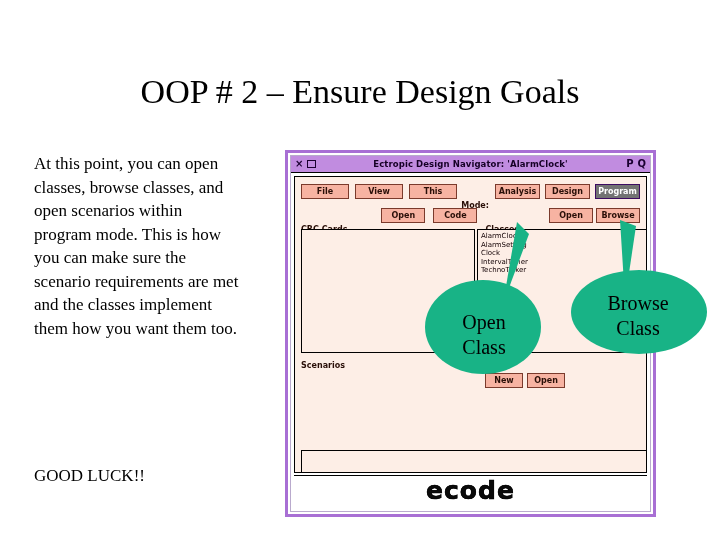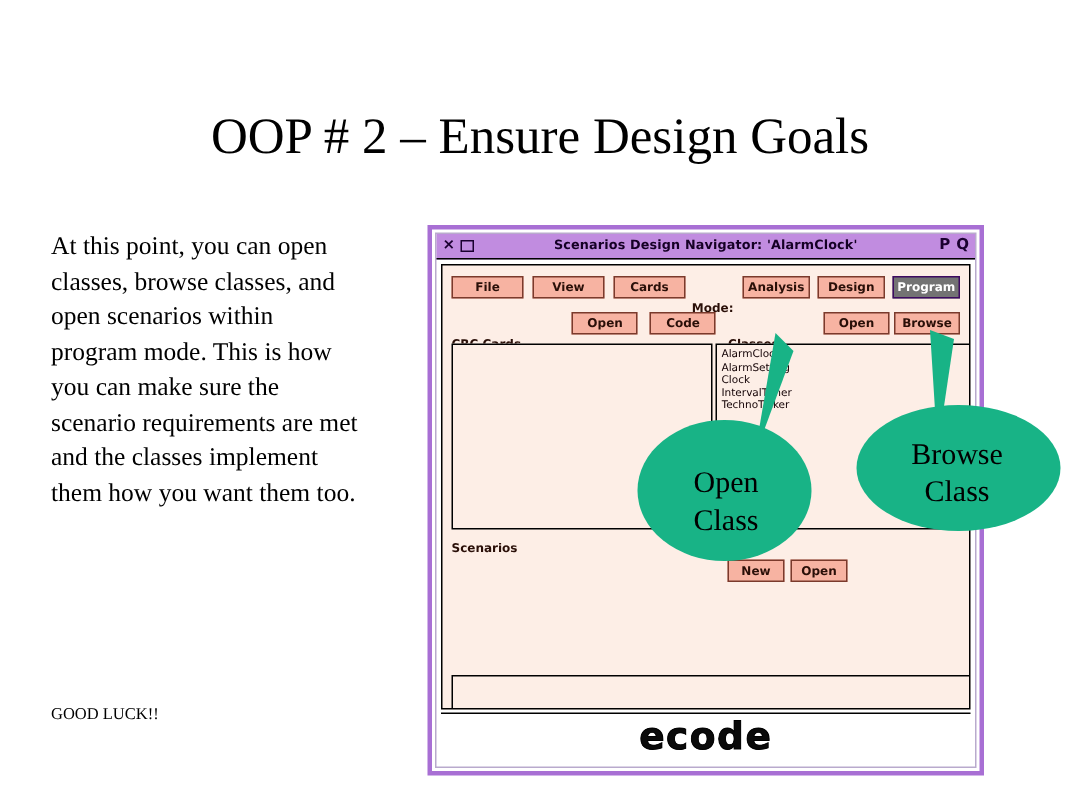--- a/index.html
+++ b/index.html
@@ -40,21 +40,21 @@
     font-family: "Liberation Serif", "DejaVu Serif", serif;
     font-size: 17px;
     line-height: 23.5px;
     color: #000000;
   }
   #good-luck {
     position: absolute;
     left: 34px;
     top: 466px;
     font-family: "Liberation Serif", "DejaVu Serif", serif;
-    font-size: 11px;
+    font-size: 17px;
     line-height: 20px;
     color: #000000;
   }
 
   
   #app-shot {
     position: absolute;
     left: 285px;
     top: 150px;
     width: 371px;
@@ -275,36 +275,36 @@
   <div id="good-luck">GOOD LUCK!!</div>
 
   <div id="app-shot">
     <div id="app-inner">
 
       <div id="titlebar">
         <div class="tb-left">
           <span class="tb-glyph">×</span>
           <span class="tb-box"></span>
         </div>
-        <div id="titlebar-text">Scenarios Design Navigator: 'AlarmClock'</div>
+        <div id="titlebar-text">Ectropic Design Navigator: 'AlarmClock'</div>
         <div class="tb-right">
           <span class="tb-glyph">P</span>
           <span class="tb-glyph">Q</span>
         </div>
       </div>
 
       <div id="client">
 
         <div class="tool-row" id="tool-row-1">
           <div style="width:6px"></div>
           <div class="btn">File</div>
           <div style="width:6px"></div>
           <div class="btn">View</div>
           <div style="width:6px"></div>
-          <div class="btn">Cards</div>
+          <div class="btn">This</div>
           <div style="flex:1"></div>
           <span class="lbl">Mode:</span>
           <div style="width:6px"></div>
           <div class="btn mode-btn">Analysis</div>
           <div style="width:5px"></div>
           <div class="btn mode-btn">Design</div>
           <div style="width:5px"></div>
           <div class="btn mode-btn active">Program</div>
           <div style="width:6px"></div>
         </div>

